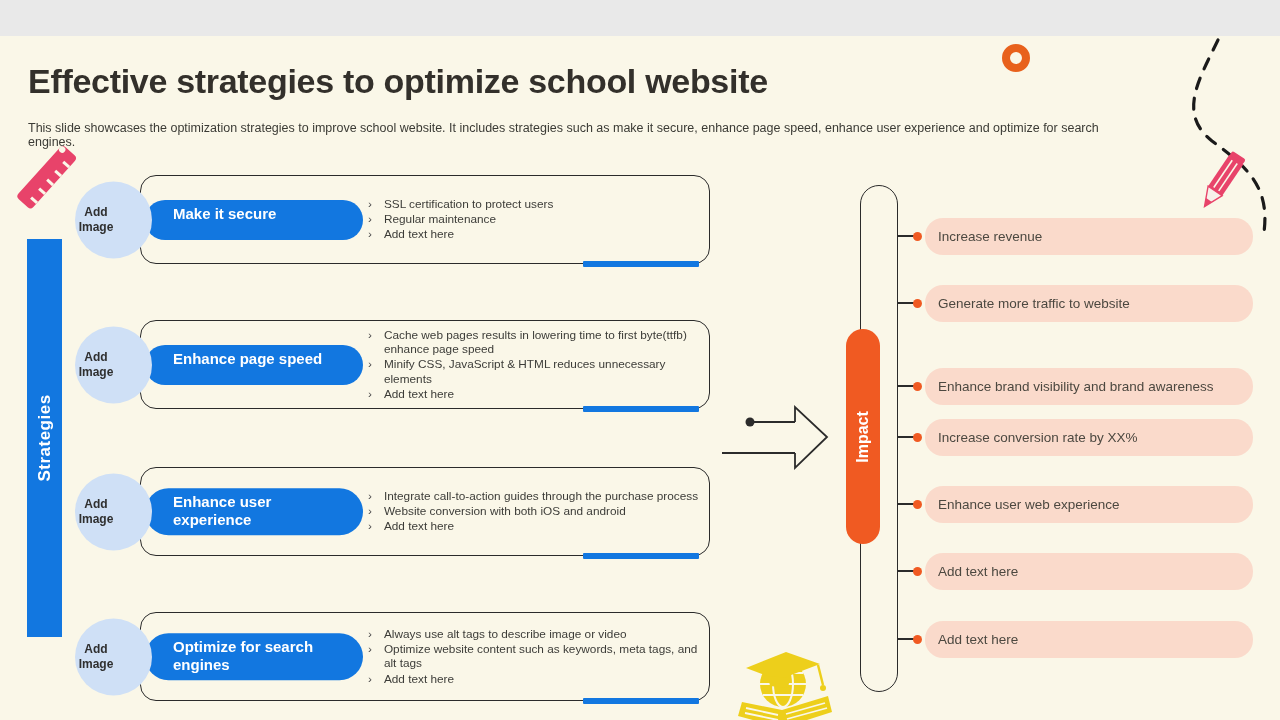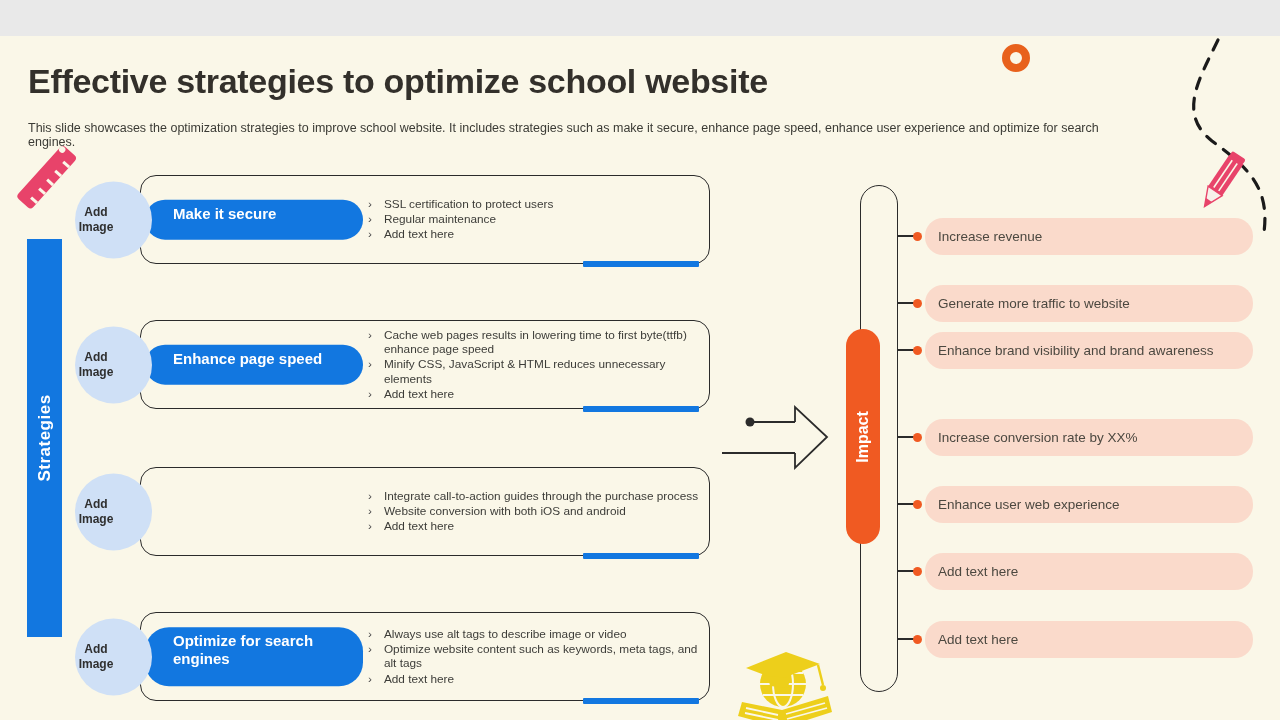--- a/index.html
+++ b/index.html
@@ -43,21 +43,21 @@
     width:77px; height:77px; border-radius:50%;
     background:#cfe0f6; display:flex; align-items:center; justify-content:flex-start;
     text-align:center; font-size:12px; font-weight:700; color:#2f2f2f; line-height:1.25;
     z-index:3;
   }
   .add-image-circle span { display:block; width:42px; }
   .strategy-pill {
     position:absolute; left:70px; top:50%; transform:translateY(-50%);
     width:218px; min-height:40px; border-radius:24px;
     background:#1277e0; color:#fff; font-weight:700; font-size:15px;
-    display:flex; align-items:flex-end; padding:5px 10px 17px 28px; line-height:1.25;
+    display:flex; align-items:flex-start; padding:5px 10px 5px 28px; line-height:1.25;
     z-index:2;
   }
   .bullets {
     position:absolute; left:293px; top:50%; transform:translateY(-50%);
     width:336px; list-style:none; z-index:2;
   }
   .bullets li { display:flex; gap:12px; font-size:11.8px; color:#3c3c38; line-height:1.22; margin:1px 0; }
   .bullets .marker { color:#4a4a4a; flex:0 0 auto; }
   .row-bar {
     position:absolute; left:508px; bottom:-3px; width:116px; height:6.5px;
@@ -185,20 +185,23 @@
         </li>
     </ul>
     <div class="row-bar"></div>
   </div>
 
   <div class="row" style="top:431px;">
     <div class="row-outline"></div>
     <div class="add-image-circle">
         <span>Add Image</span>
       </div>
+    <div class="strategy-pill">
+        <span>Enhance user experience</span>
+      </div>
     <ul class="bullets">
       <li>
           <span class="marker">›</span>
           <span>Integrate call-to-action guides through the purchase process</span>
         </li>
       <li>
           <span class="marker">›</span>
           <span>Website conversion with both iOS and android</span>
         </li>
       <li>
@@ -249,21 +252,21 @@
   <div class="impact-item" style="top:182px;">
     <div class="impact-line"></div>
     <div class="impact-dot"></div>
     <div class="impact-text">Increase revenue</div>
   </div>
   <div class="impact-item" style="top:249px;">
     <div class="impact-line"></div>
     <div class="impact-dot"></div>
     <div class="impact-text">Generate more traffic to website</div>
   </div>
-  <div class="impact-item" style="top:296px;">
+  <div class="impact-item" style="top:332px;">
     <div class="impact-line"></div>
     <div class="impact-dot"></div>
     <div class="impact-text">Enhance brand visibility and brand awareness</div>
   </div>
   <div class="impact-item" style="top:383px;">
     <div class="impact-line"></div>
     <div class="impact-dot"></div>
     <div class="impact-text">Increase conversion rate by XX%</div>
   </div>
   <div class="impact-item" style="top:450px;">

